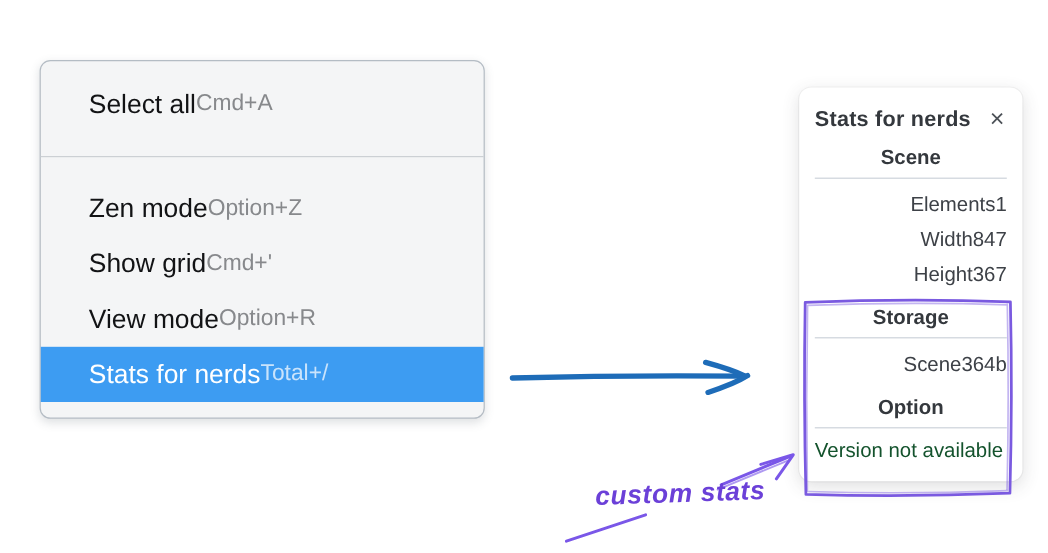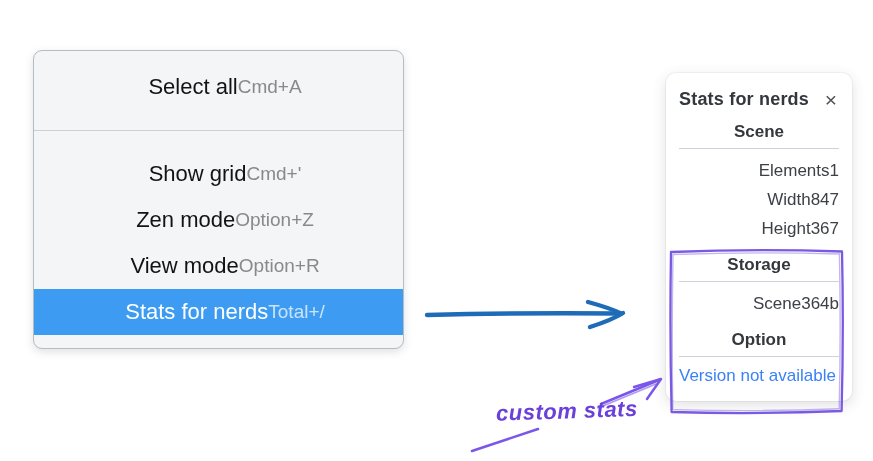--- a/index.html
+++ b/index.html
@@ -8,21 +8,21 @@
     background:#ffffff; font-family:"Liberation Sans", sans-serif;
   }
 
   
   .menu {
     position:absolute; left:33px; top:50px; width:371px; box-sizing:border-box;
     background:#f4f5f6; border:1px solid #b4bcc4; border-radius:9px;
     padding:13px 0; box-shadow:0 3px 8px rgba(80,90,100,.18);
   }
   .menu-item {
-    height:46px; display:flex; align-items:center; justify-content:center;
+    height:46px; display:flex; align-items:center; justify-content:flex-start;
     padding:0 27px 0 40px; font-size:22px; color:#121315; cursor:default;
   }
   .mi-shortcut { font-size:19px; color:#87898c; }
   .menu-item.highlighted { background:#3d9cf2; color:#ffffff; }
   .menu-item.highlighted .mi-shortcut { color:rgba(255,255,255,.72); }
   .menu-divider { border-top:1px solid #ccd0d4; margin:20px 0; }
 
   
   .panel {
     position:absolute; left:666px; top:73px; width:186px; box-sizing:border-box;
@@ -31,21 +31,21 @@
     color:#3d4147; font-size:17px;
   }
   .panel-header { display:flex; align-items:center; justify-content:space-between; margin:0 0 10px 0; }
   .panel-title { font-size:18px; font-weight:bold; color:#34383d; letter-spacing:.2px; }
   .panel-close { font-size:21px; line-height:1; color:#4c5157; cursor:pointer; font-weight:400; padding:0 2px; }
   .section-heading { text-align:center; font-weight:bold; font-size:17px; color:#34383d; margin:12px 0 6px 0; }
   .sect-hr { border:0; border-top:1px solid #ccd3da; margin:0 0 7px 0; }
   .stat-row { display:flex; justify-content:flex-end; line-height:29px; }
   .stat-label { color:#3d4147; }
   .stat-value { color:#3d4147; }
-  .version-msg { line-height:24px; margin-top:2px; color:#3b82f6; white-space:nowrap; }
+  .version-msg { line-height:24px; margin-top:2px; color:#14532d; white-space:nowrap; }
 
   
   .annot-text {
     position:absolute; left:496px; top:398px; width:160px;
     font-style:italic; font-weight:bold; font-size:22px; letter-spacing:.5px;
     color:#6b40d8; transform:rotate(-2deg);
   }
   svg.overlay { position:absolute; overflow:visible; }
 </style>
 </head>
@@ -53,26 +53,26 @@
 
 <div class="stage">
 
   <div class="menu">
     <div class="menu-item">
       <span class="mi-label">Select all</span>
       <span class="mi-shortcut">Cmd+A</span>
     </div>
     <div class="menu-divider"></div>
     <div class="menu-item">
+      <span class="mi-label">Zen mode</span>
+      <span class="mi-shortcut">Option+Z</span>
+    </div>
+    <div class="menu-item">
       <span class="mi-label">Show grid</span>
       <span class="mi-shortcut">Cmd+'</span>
-    </div>
-    <div class="menu-item">
-      <span class="mi-label">Zen mode</span>
-      <span class="mi-shortcut">Option+Z</span>
     </div>
     <div class="menu-item">
       <span class="mi-label">View mode</span>
       <span class="mi-shortcut">Option+R</span>
     </div>
     <div class="menu-item highlighted">
       <span class="mi-label">Stats for nerds</span>
       <span class="mi-shortcut">Total+/</span>
     </div>
   </div>

